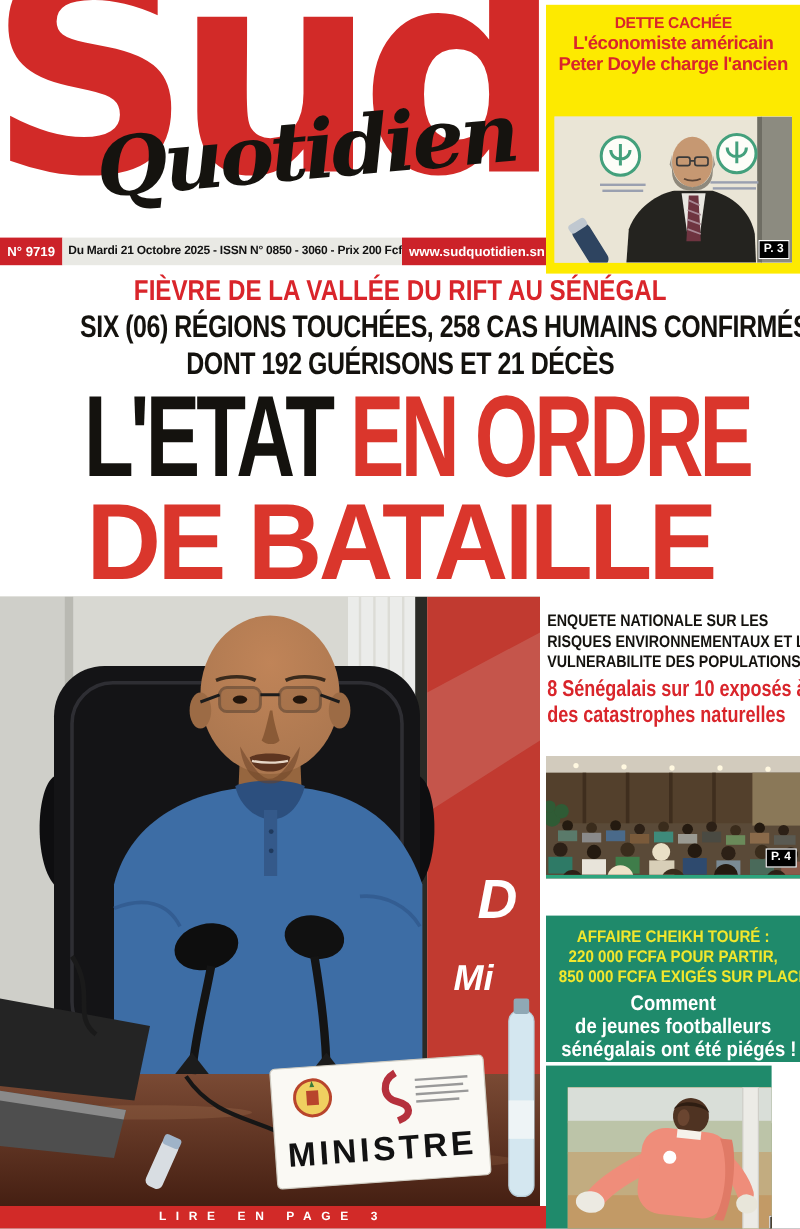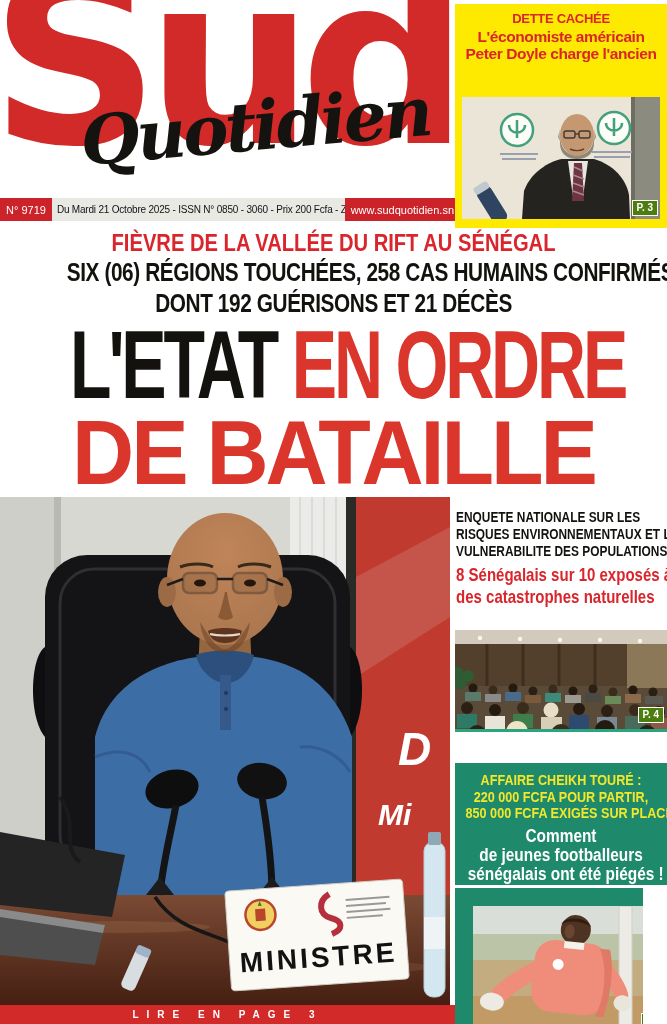--- a/index.html
+++ b/index.html
@@ -17,21 +17,21 @@
     color:#d22a28; line-height:1; white-space:nowrap;
   }
   .logo-quotidien {
     position:absolute; left:80px; top:86px;
     font-family:"DejaVu Serif", serif; font-style:italic; font-weight:bold;
     font-size:68px; letter-spacing:-3px; color:#15130f;
     transform:rotate(-5deg); white-space:nowrap;
   }
   .infobar {
     position:absolute; left:0; top:198px; width:460px; height:23px;
-    display:flex; align-items:stretch; font-weight:normal;
+    display:flex; align-items:stretch; font-weight:bold;
   }
   .infobar .issue {
     background:#cc2229; color:#fff; font-size:11px;
     display:flex; align-items:center; padding:0 6px; white-space:nowrap;
   }
   .infobar .meta {
     background:#e9e9e4; color:#121212; font-size:10px;
     display:flex; align-items:center; padding:0 5px; white-space:nowrap;
     flex:1; overflow:hidden; letter-spacing:-0.2px;
   }
@@ -115,21 +115,21 @@
     white-space:nowrap; transform:scaleX(0.88); transform-origin:center;
   }
   .gb-headline.first { margin-top:5px; }
   .foot-photo {
     position:absolute; left:455px; top:888px; width:188px; height:136px;
     background:#1f8a6b; padding:18px; overflow:hidden;
   }
   .foot-photo .inner { width:202px; height:126px; position:relative; overflow:hidden; background:#c2ac80; }
   
   .page-badge {
-    position:absolute; background:#4d7c0f; color:#fff; font-weight:bold;
+    position:absolute; background:#000000; color:#fff; font-weight:bold;
     font-size:10px; padding:1px 4px; border:1px solid #fff; line-height:12px;margin-left:32px;
   }
   svg { display:block; }
 </style>
 </head>
 <body>
 
 <div class="page">
 
   <div class="logo-sud">Sud</div>

